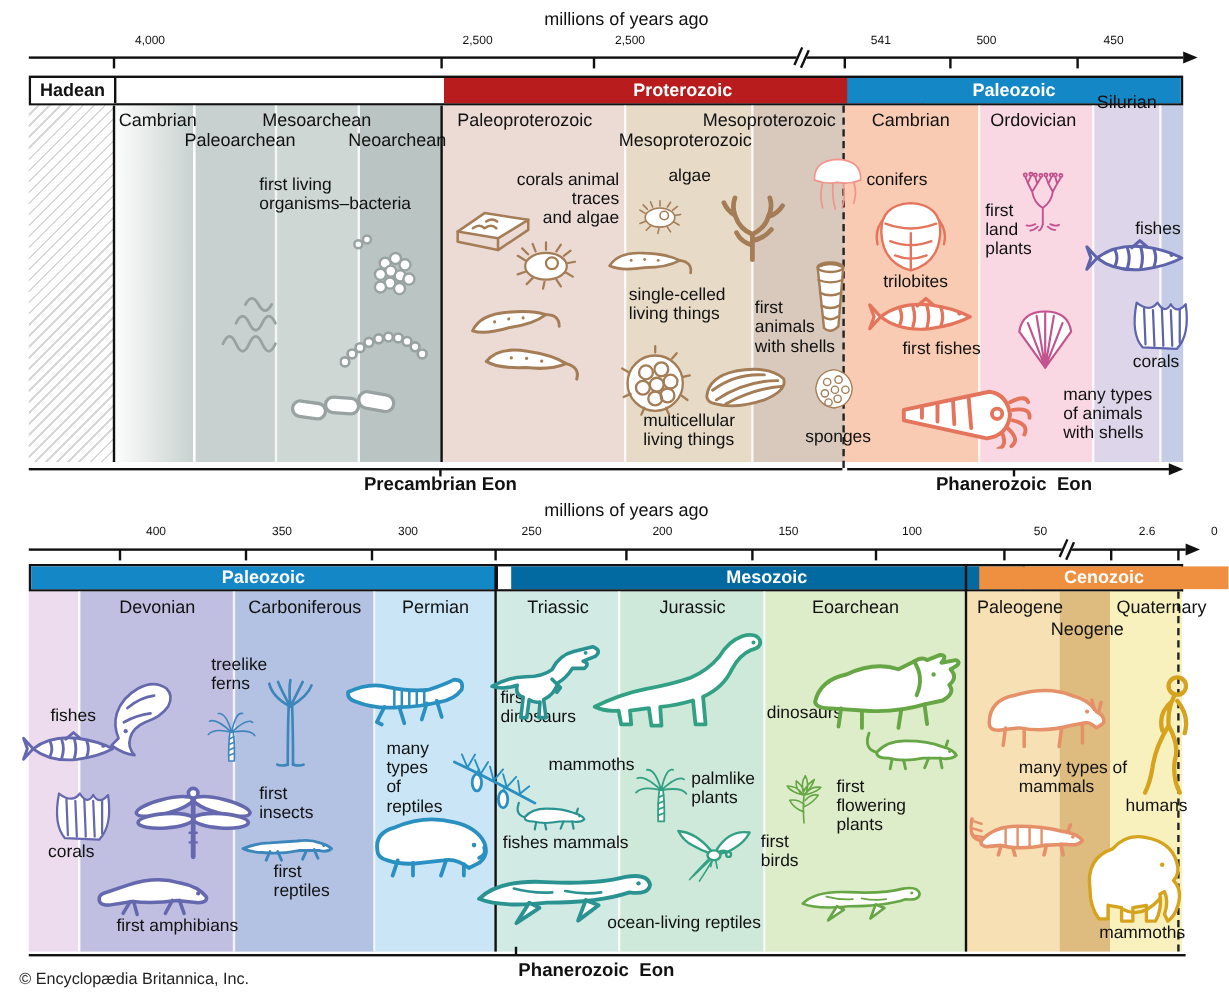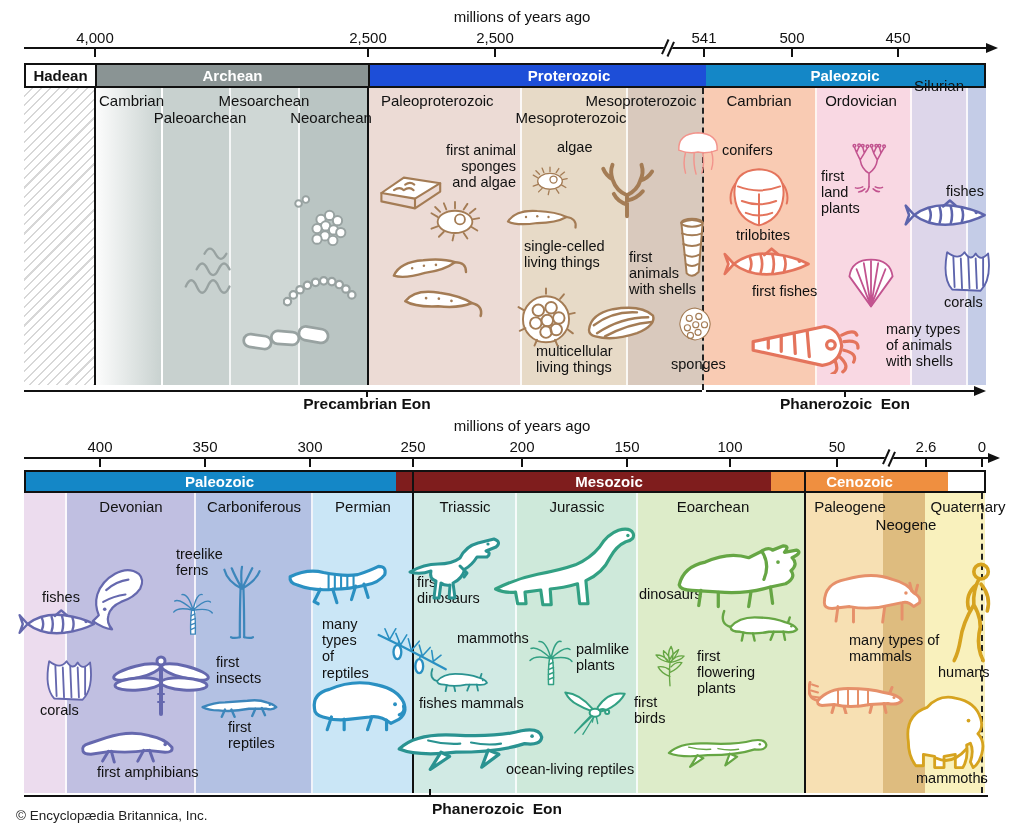--- a/index.html
+++ b/index.html
@@ -1,21 +1,21 @@
 <!DOCTYPE html>
 <html><head>
 <meta charset="utf-8">
 <style>
   html,body{margin:0;padding:0;background:#fff;}
   #canvas{position:relative;width:1024px;height:832px;background:#fff;
     font-family:"Liberation Sans",sans-serif;color:#111;overflow:hidden;}
   .axis-title{position:absolute;font-size:15px;transform:translateX(-50%);white-space:nowrap;}
   .axisline{position:absolute;height:2px;background:#111;}
   .tick{position:absolute;width:2px;height:9px;background:#111;}
-  .ticklab{position:absolute;transform:translateX(-50%);font-size:15px;white-space:nowrap;}
+  .ticklab{position:absolute;transform:translateX(-50%);font-size:10px;white-space:nowrap;margin-left:30px;}
   .arrow{position:absolute;width:0;height:0;border-left:12px solid #111;
     border-top:5px solid transparent;border-bottom:5px solid transparent;}
   .brk{position:absolute;width:8px;height:16px;background:#fff;border-left:2px solid #111;
     border-right:2px solid #111;transform:rotate(24deg);box-sizing:border-box;}
   .band{position:absolute;border:2px solid #111;box-sizing:border-box;}
   .seg{position:absolute;top:0;height:100%;display:flex;align-items:center;justify-content:center;
     font-weight:bold;font-size:15px;color:#fff;border-right:2px solid #111;box-sizing:border-box;}
   .seg.last{border-right:none;}
   .col{position:absolute;box-sizing:border-box;border-right:2px solid rgba(255,255,255,.8);}
   .col.nr{border-right:none;}
@@ -300,24 +300,21 @@
   <div class="tick" style="left:494px;top:48px"></div>
   <div class="tick" style="left:703px;top:48px"></div>
   <div class="tick" style="left:791px;top:48px"></div>
   <div class="tick" style="left:897px;top:48px"></div>
   <div class="brk" style="left:664px;top:40px"></div>
 
   <div class="band" style="left:24px;top:63px;width:962px;height:25px">
     <div class="seg" style="left:0;width:71px;background:#fff;color:#111">
         <span>Hadean</span>
       </div>
-    <div class="seg" style="left:71px;width:273px;background:#8a9494">
-        <span>Archean</span>
-      </div>
-    <div class="seg" style="left:344px;width:400px;background:#1d4ed8">
+    <div class="seg" style="left:344px;width:400px;background:#b91c1c">
         <span>Proterozoic</span>
       </div>
     <div class="seg last" style="left:680px;width:278px;background:#1487c7">
         <span>Paleozoic</span>
       </div>
   </div>
 
   <div class="col hatch nr" style="left:24px;top:88px;width:71px;height:297px"></div>
   <div class="col" style="left:95px;top:88px;width:68px;height:297px;background:linear-gradient(90deg,#fdfdfd,#c9d2d0)"></div>
   <div class="col" style="left:163px;top:88px;width:68px;height:297px;background:#c8d1cf"></div>
@@ -338,21 +335,23 @@
   <div class="lab c" style="left:200px;top:109px">Paleoarchean</div>
   <div class="lab c" style="left:264px;top:92px">Mesoarchean</div>
   <div class="lab c" style="left:331px;top:109px">Neoarchean</div>
   <div class="lab" style="left:381px;top:92px">Paleoproterozoic</div>
   <div class="lab c" style="left:571px;top:109px">Mesoproterozoic</div>
   <div class="lab c" style="left:641px;top:92px">Mesoproterozoic</div>
   <div class="lab c" style="left:759px;top:92px">Cambrian</div>
   <div class="lab c" style="left:861px;top:92px">Ordovician</div>
   <div class="lab c" style="left:939px;top:77px">Silurian</div>
 
-  <div class="ann r" style="left:394px;top:142px;width:122px">first animal sponges
+  <div class="ann" style="left:216px;top:146px">first living
+organisms–bacteria</div>
+  <div class="ann r" style="left:394px;top:142px;width:122px">corals animal traces
 and algae</div>
   <div class="ann" style="left:557px;top:139px">algae</div>
   <div class="ann" style="left:524px;top:238px">single-celled
 living things</div>
   <div class="ann" style="left:629px;top:249px">first
 animals
 with shells</div>
   <div class="ann" style="left:536px;top:343px">multicellular
 living things</div>
   <div class="ann" style="left:671px;top:356px">sponges</div>
@@ -468,24 +467,24 @@
   <div class="tick" style="left:729px;top:458px"></div>
   <div class="tick" style="left:836px;top:458px"></div>
   <div class="tick" style="left:925px;top:458px"></div>
   <div class="tick" style="left:981px;top:458px"></div>
   <div class="brk" style="left:885px;top:450px"></div>
 
   <div class="band" style="left:24px;top:470px;width:962px;height:23px">
     <div class="seg" style="left:0;width:389px;background:#1487c7">
         <span>Paleozoic</span>
       </div>
-    <div class="seg" style="left:370px;width:428px;background:#7f1d1d">
+    <div class="seg" style="left:400px;width:428px;background:#0369a1">
         <span>Mesozoic</span>
       </div>
-    <div class="seg last" style="left:745px;width:177px;background:#ef8f40">
+    <div class="seg last" style="left:790px;width:208px;background:#ef8f40">
         <span>Cenozoic</span>
       </div>
   </div>
 
   <div class="col" style="left:24px;top:493px;width:43px;height:300px;background:#ecdcee"></div>
   <div class="col" style="left:67px;top:493px;width:129px;height:300px;background:#c0bfe1"></div>
   <div class="col" style="left:196px;top:493px;width:117px;height:300px;background:#b3c1e3"></div>
   <div class="col nr" style="left:313px;top:493px;width:100px;height:300px;background:#cae6f6"></div>
   <div class="col" style="left:413px;top:493px;width:104px;height:300px;background:#d1eae4"></div>
   <div class="col" style="left:517px;top:493px;width:121px;height:300px;background:#cee9da"></div>

